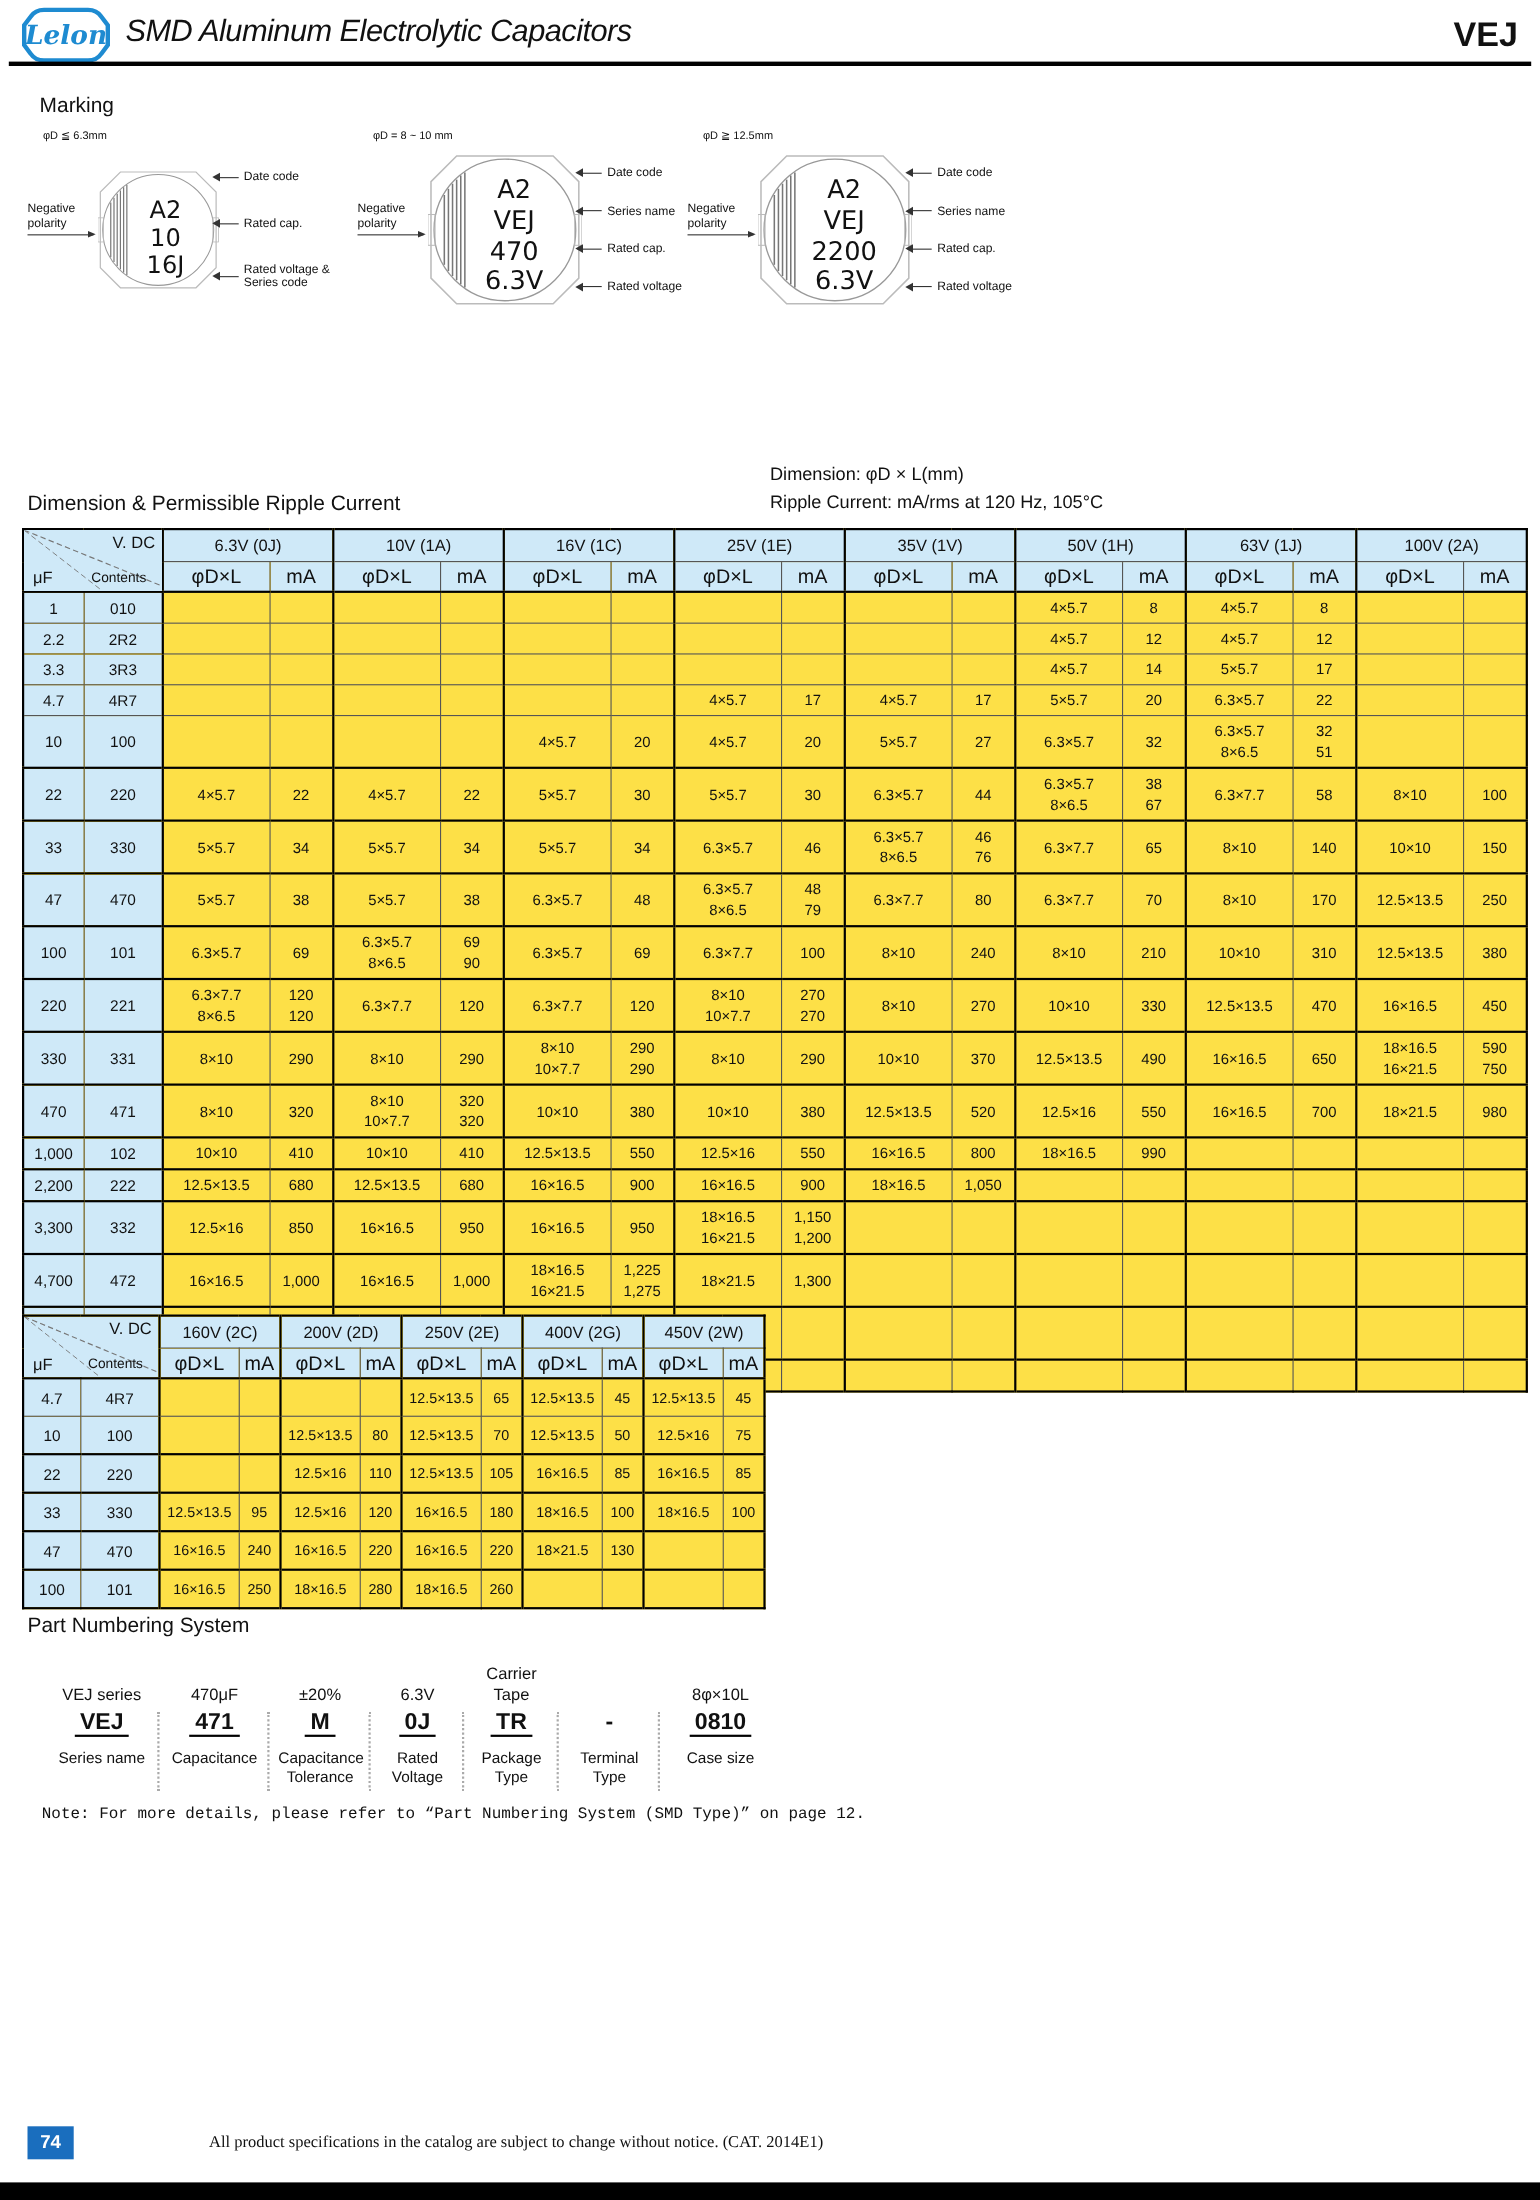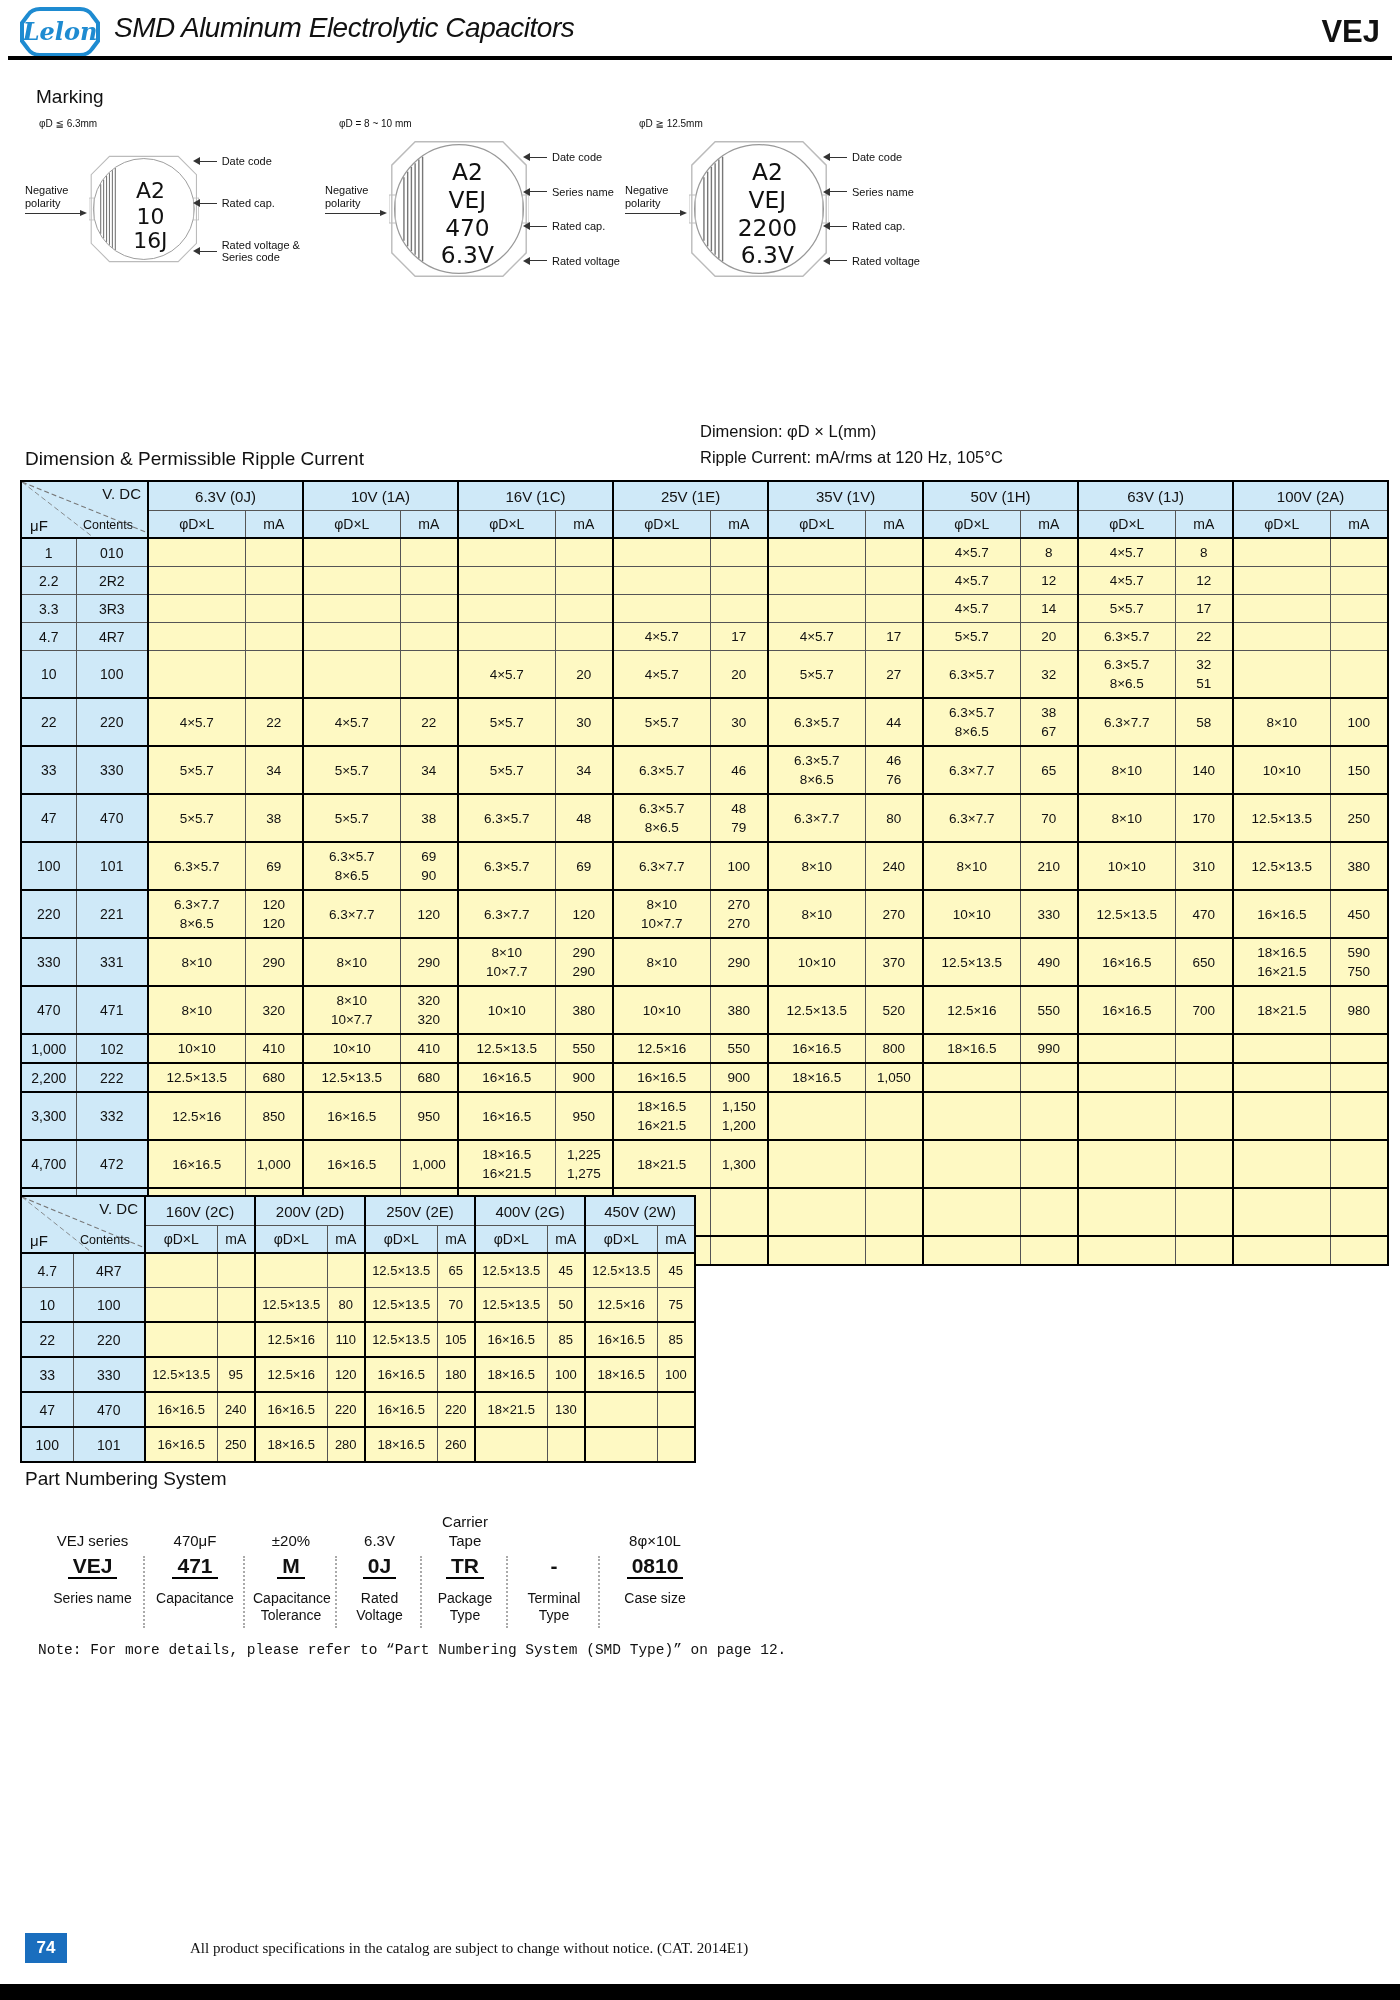--- a/index.html
+++ b/index.html
@@ -23,28 +23,28 @@
   .lead-line{height:1px;background:#333;margin-top:3px;width:60px;position:relative;}
   .lead-line::after{content:"";position:absolute;right:-2px;top:-3px;border-left:7px solid #333;border-top:3.5px solid transparent;border-bottom:3.5px solid transparent;}
   .rlabels{display:flex;flex-direction:column;justify-content:space-around;height:138px;font-size:11px;line-height:12px;margin-left:-4px;}
   .rlabel{display:flex;align-items:center;}
   .al{width:22px;height:1px;background:#333;margin-right:5px;position:relative;flex:none;}
   .al::before{content:"";position:absolute;left:-2px;top:-3.5px;border-right:7px solid #333;border-top:4px solid transparent;border-bottom:4px solid transparent;}
   
   .dim-note{position:absolute;left:700px;top:418px;font-size:16.5px;line-height:26px;}
   .sec-h{position:absolute;left:25px;top:448px;font-size:19px;}
   
-  table.rip{border-collapse:collapse;table-layout:fixed;position:absolute;background:#fef9c3;padding-left:39px;}
+  table.rip{border-collapse:collapse;table-layout:fixed;position:absolute;background:#fde047;padding-left:39px;}
   #t1{left:20px;top:480px;width:1367px;}
   #t2{left:20px;top:1195px;width:674px;}
   table.rip{border:2px solid #000;}
   table.rip th,table.rip td{border:1px solid #555;text-align:center;overflow:hidden;}
   table.rip th{background:#cfe9f8;font-weight:400;}
   .vh{font-size:15px;height:26px;}
-  .sh{font-size:14px;height:24px;border-bottom:2px solid #000 !important;margin-left:20px;}
+  .sh{font-size:18px;height:24px;border-bottom:2px solid #000 !important;margin-left:20px;}
   th.corner{position:relative;border-bottom:2px solid #000 !important;}
   th.corner svg{position:absolute;inset:0;width:100%;height:100%;}
   .c-vdc{position:absolute;top:3px;right:6px;font-size:15px;}
   .c-uf{position:absolute;bottom:3px;left:8px;font-size:15px;}
   .c-cont{position:absolute;bottom:5px;right:14px;font-size:12.5px;}
   td.uf,td.cd{background:#cfe9f8;font-size:14px;}
   td.dim,td.ma{font-size:13.5px;white-space:pre-line;line-height:19px;padding:4px 1px;}
   #t2 td.dim,#t2 td.ma{padding:7px 1px;font-size:13px;}
   .gs{border-left:2px solid #000 !important;}
   tr.tt td{border-top:2px solid #000;}

